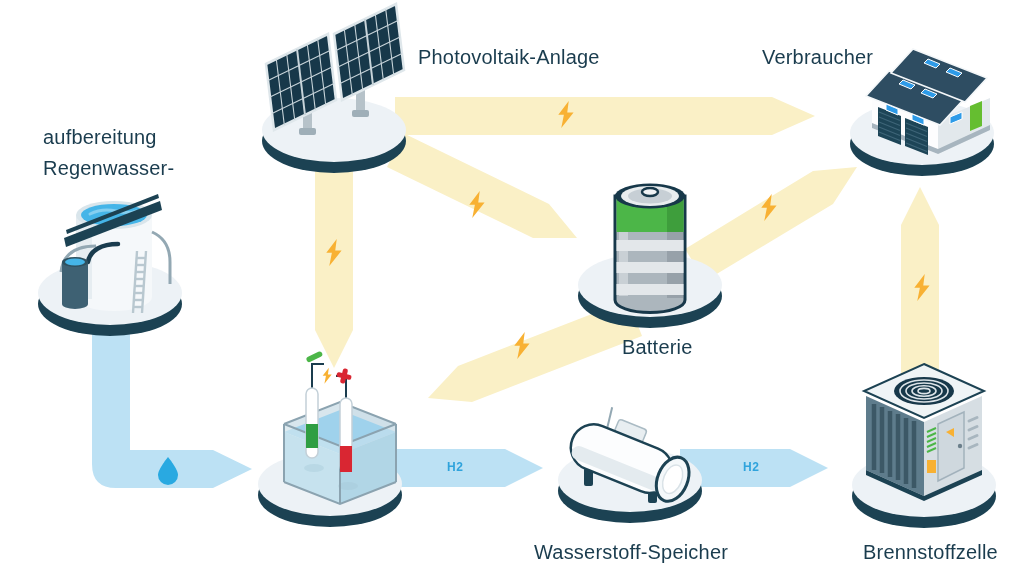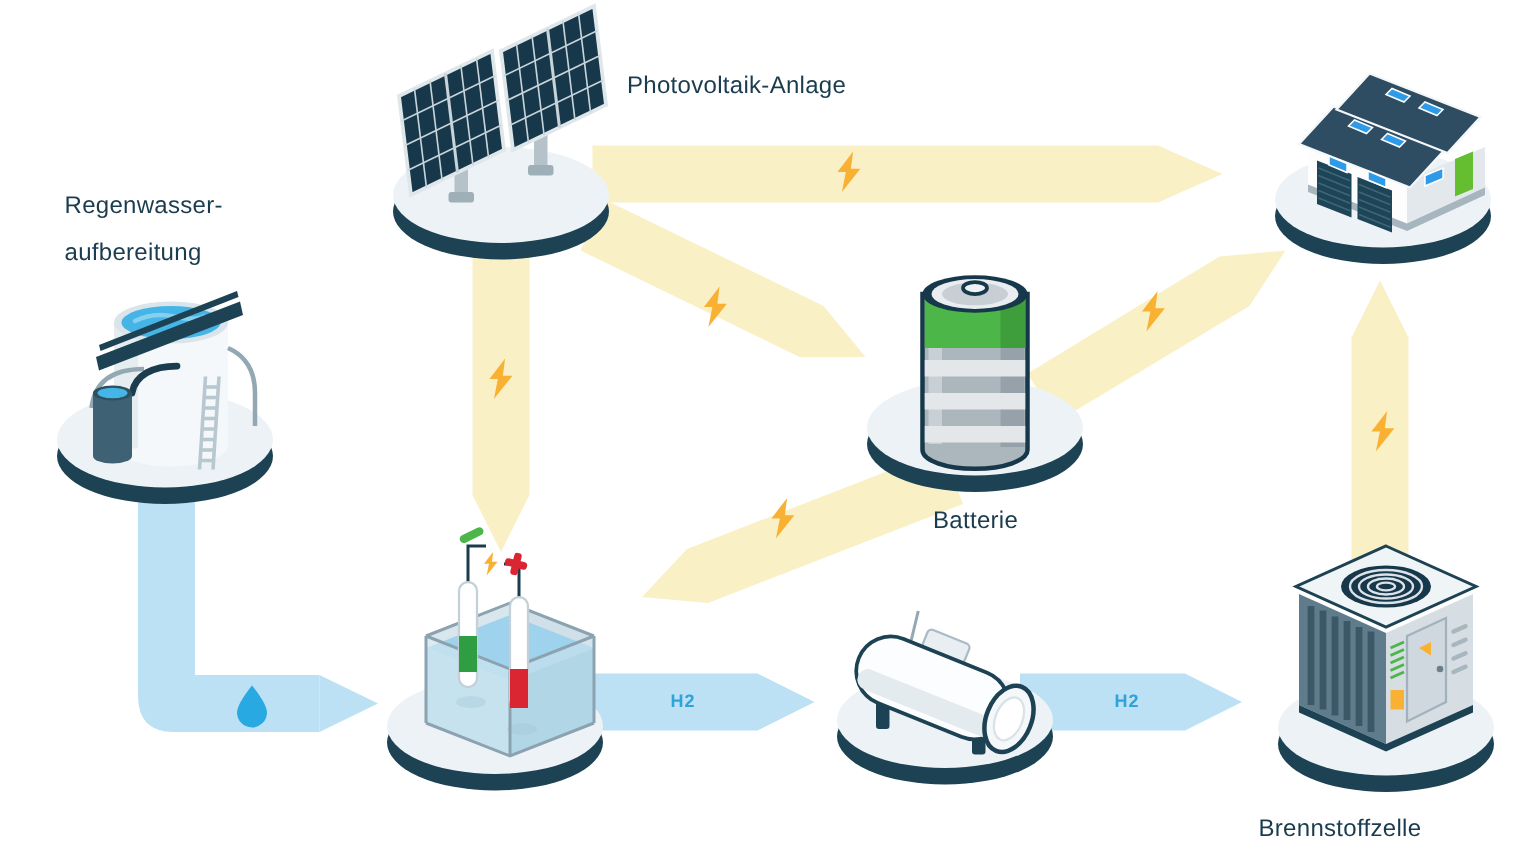--- a/index.html
+++ b/index.html
@@ -1,19 +1,19 @@
 <!DOCTYPE html>
 <html><head>
 <meta charset="utf-8">
 <style>
   html,body{margin:0;padding:0;background:#fff;}
   .canvas{position:relative;width:1024px;height:574px;background:#fff;overflow:hidden;
           font-family:"Liberation Sans",sans-serif;}
   .canvas svg{position:absolute;left:0;top:0;}
-  .lbl{position:absolute;color:#1A3C4E;font-size:16px;font-weight:500;
+  .lbl{position:absolute;color:#1A3C4E;font-size:20px;font-weight:500;
        letter-spacing:.2px;line-height:31px;white-space:nowrap;}
   .h2lbl{position:absolute;color:#2FA3DC;font-size:12px;font-weight:bold;letter-spacing:.6px;}
 </style>
 </head>
 <body>
 
 <div class="canvas">
 
 <svg width="1024" height="574" viewBox="0 0 1024 574">
   <defs>
@@ -266,23 +266,25 @@
         <ellipse cx="924" cy="391" rx="24" ry="11"></ellipse>
         <ellipse cx="924" cy="391" rx="18" ry="8"></ellipse>
         <ellipse cx="924" cy="391" rx="12" ry="5.3"></ellipse>
         <ellipse cx="924" cy="391" rx="6" ry="2.6"></ellipse>
       </g>
     </g>
   </g>
 </svg>
 
 <div class="lbl" style="left:43px;top:122px">
+  <div>aufbereitung</div>
   <div>Regenwasser-</div>
-  <div>aufbereitung</div>
 </div>
 <div class="lbl" style="left:418px;top:42px">Photovoltaik-Anlage</div>
+<div class="lbl" style="left:762px;top:42px">Verbraucher</div>
 <div class="lbl" style="left:622px;top:332px">Batterie</div>
-<div class="lbl" style="left:839px;top:537px">Brennstoffzelle</div>
+<div class="lbl" style="left:534px;top:537px">Wasserstoff-Speicher</div>
+<div class="lbl" style="left:863px;top:537px">Brennstoffzelle</div>
 
 <div class="h2lbl" style="left:447px;top:460px">H2</div>
 <div class="h2lbl" style="left:743px;top:460px">H2</div>
 
 </div>
 
 </body></html>

